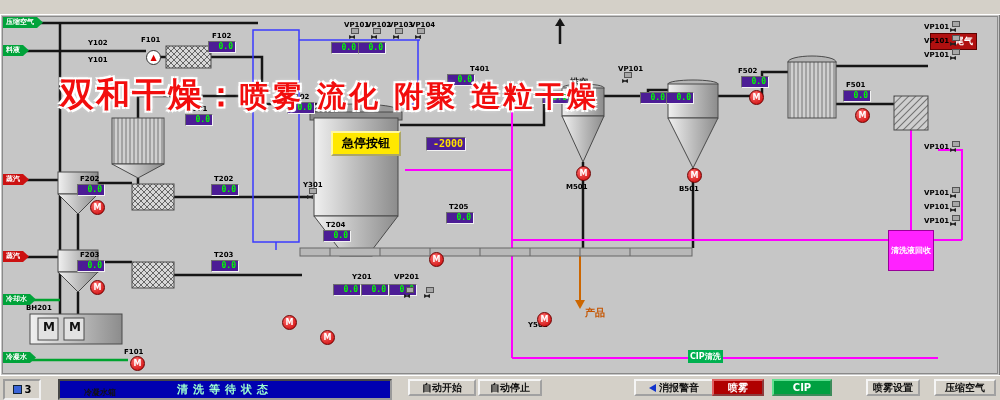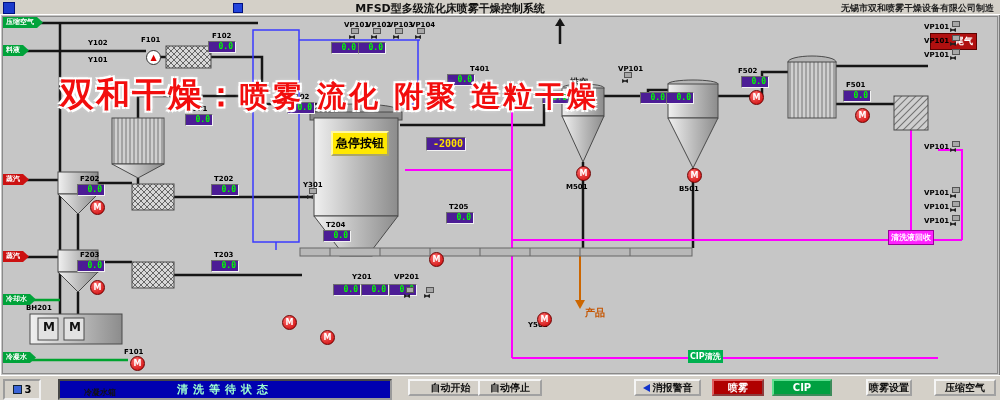--- a/index.html
+++ b/index.html
@@ -31,24 +31,24 @@
   .valve::before{content:"";position:absolute;left:2px;top:-5px;width:6px;height:4px;background:#a8a8a8;border:1px solid #555;}
   .source{position:absolute;height:11px;color:#fff;font-size:7px;font-weight:bold;line-height:11px;
           padding:0 9px 0 3px;white-space:nowrap;z-index:6;
           clip-path:polygon(0 0,calc(100% - 6px) 0,100% 50%,calc(100% - 6px) 100%,0 100%);}
   .source.green{background:#00a33a;}
   .source.red{background:#cc1111;}
   .flow{position:absolute;font-size:9px;font-weight:bold;color:#111;white-space:nowrap;z-index:6;}
   .flow.redbox{background:#b01010;color:#fff;padding:1px 3px;border:1px solid #5d0000;}
   .flow.orange{color:#c55500;font-size:10px;}
   .flow.plain-small{font-size:8px;}
-  .flow.magentabox{background:#f2f;color:#fff;font-size:8px;padding:1px 2px;border:1px solid #909;}
+  .flow.magentabox{background:#f2f;color:#fff;font-size:8px;padding:14px 2px;border:1px solid #909;}
   .flow.greenbox{background:#00b050;color:#fff;font-size:8px;padding:1px 2px;text-align:center;}
   .estop{position:absolute;left:331px;top:131px;background:#ffe800;border:2px outset #fff8a0;
-         color:#000;font-size:12px;font-weight:bold;padding:2px 3px;z-index:7;}
+         color:#000;font-size:12px;font-weight:bold;padding:2px 9px;z-index:7;}
   
   .watermark{position:absolute;left:60px;top:72px;z-index:30;color:#f20d0d;font-weight:bold;white-space:nowrap;
              text-shadow:-2px -2px 0 #fff,2px -2px 0 #fff,-2px 2px 0 #fff,2px 2px 0 #fff,0 0 5px #fff;}
   .watermark .brand{font-size:34px;letter-spacing:2px;}
   .watermark .slogan{font-size:29px;letter-spacing:3px;}
   
   .bottombar{position:absolute;bottom:0;left:0;width:1000px;height:24px;background:#d4d0c8;border-top:1px solid #fff;}
   .counter-box{position:absolute;left:3px;top:3px;width:34px;height:17px;background:#d4d0c8;border:2px inset #f0f0f0;
                font-size:10px;font-weight:bold;display:flex;align-items:center;justify-content:center;gap:3px;}
   .counter-box .led{width:7px;height:7px;background:#3a64d8;border:1px solid #123;}
@@ -60,26 +60,20 @@
   .btn.spray{background:#b00000;color:#fff;border:2px outset #e06060;}
   .btn.cip{background:#00a040;color:#fff;border:2px outset #5fe090;}
   .speaker-icon{width:0;height:0;border-top:4px solid transparent;border-bottom:4px solid transparent;
                 border-right:7px solid #1133cc;margin-right:3px;}
 </style>
 </head>
 <body>
 
 <div class="screen">
 
-  <div class="titlebar">
-    <span class="app-icon"></span>
-    <span class="mini-icon"></span>
-    <span class="win-title">MFSD型多级流化床喷雾干燥控制系统</span>
-    <span class="manufacturer">无锡市双和喷雾干燥设备有限公司制造</span>
-  </div>
 
   <div class="diagram-bg"></div>
   <div class="diagram-frame"></div>
 
   <svg class="pipes" width="1000" height="400">
     <defs>
       <linearGradient id="met" x1="0" y1="0" x2="1" y2="0">
         <stop offset="0" stop-color="#f0f0f0"></stop>
           <stop offset="0.5" stop-color="#bdbdbd"></stop>
           <stop offset="1" stop-color="#8c8c8c"></stop>
@@ -301,25 +295,25 @@
   <div class="watermark">
     <span class="brand">双和干燥：</span><span class="slogan">喷雾 流化 附聚 造粒干燥</span>
   </div>
 
   <div class="bottombar">
     <div class="counter-box">
       <span class="led"></span>
       <span>3</span>
     </div>
     <div class="statusbox">清洗等待状态</div>
-    <div class="btn" style="left:408px;width:85px;">自动开始</div>
+    <div class="btn" style="left:408px;width:68px;">自动开始</div>
     <div class="btn" style="left:478px;width:64px;">自动停止</div>
-    <div class="btn" style="left:634px;width:67px;">
+    <div class="btn" style="left:634px;width:80px;">
       <span class="speaker-icon"></span>
       <span>消报警音</span>
     </div>
     <div class="btn spray" style="left:712px;width:52px;">喷雾</div>
     <div class="btn cip" style="left:772px;width:60px;">CIP</div>
-    <div class="btn" style="left:866px;width:46px;">喷雾设置</div>
+    <div class="btn" style="left:866px;width:54px;">喷雾设置</div>
     <div class="btn" style="left:934px;width:62px;">压缩空气</div>
   </div>
 
 </div>
 
 </body></html>

